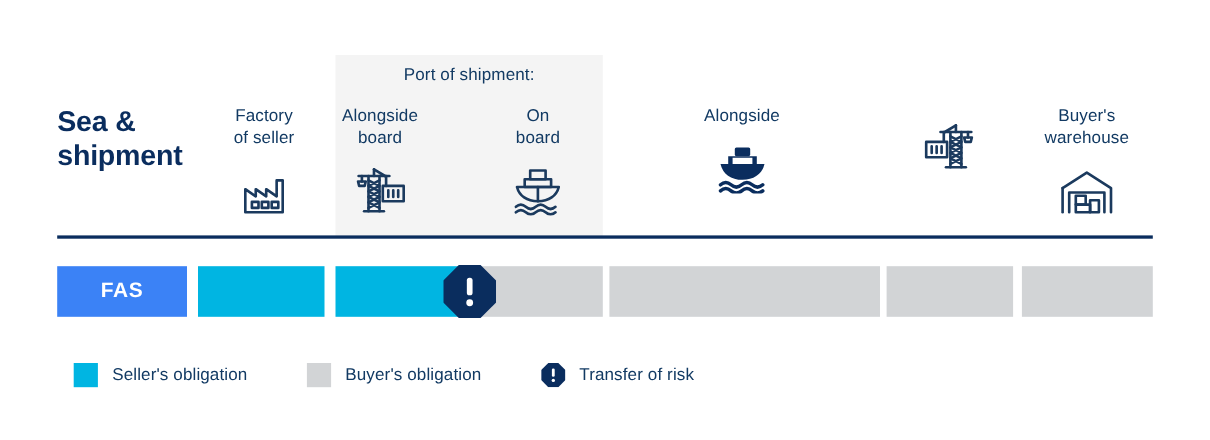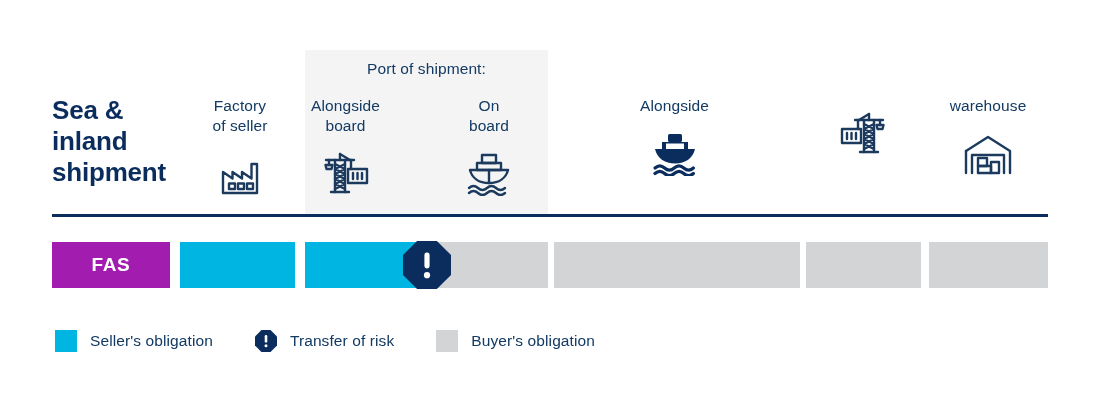--- a/index.html
+++ b/index.html
@@ -84,21 +84,21 @@
     height: 3px;
     background: #0a2d5e;
   }
 
   
   .bar-seg {
     position: absolute;
     top: 242px;
     height: 46px;
   }
-  .bar-seg.navy  { background: #a21caf; }
+  .bar-seg.navy  { background: #3b82f6; }
   .bar-seg.cyan  { background: #00b5e2; }
   .bar-seg.grey  { background: #d2d4d6; }
   .bar-code {
     color: #ffffff;
     font-size: 19px;
     font-weight: bold;
     letter-spacing: .6px;
     line-height: 46px;
     text-align: center;
   }
@@ -118,20 +118,21 @@
     position: absolute;
     left: 55px;
     top: 330px;
     display: flex;
     align-items: center;
   }
   .legend-item {
     display: flex;
     align-items: center;
     margin-right: 42px;
+    margin-left: 12px;
   }
   .legend-swatch {
     width: 22px;
     height: 22px;
     margin-right: 13px;
   }
   .legend-swatch.cyan { background: #00b5e2; }
   .legend-swatch.grey { background: #d2d4d6; }
   .legend-oct {
     width: 22px;
@@ -147,21 +148,20 @@
 </head>
 <body>
 
 <div id="diagram">
 
   <div class="port-panel"></div>
   <div class="port-panel-title">Port of shipment:</div>
 
   <div class="main-title">
     <div>Sea &amp;</div>
-    <div>inland</div>
     <div>shipment</div>
   </div>
 
   <div id="stages-host">
       <div class="stage" style="left: 180px; width: 120px;">
         <div class="stage-label"><div>Factory</div><div>of seller</div></div>
         <div class="stage-icon">
           <svg width="44" height="40" viewBox="0 0 44 40">
         <path stroke="#1b3a5e" fill="none" stroke-width="2.4" stroke-linejoin="round" stroke-linecap="round" d="M5 37 V16 l9.5 6.5 V16 l9.5 6.5 V16 l9.5 6.5 V8 h5.5 V37 Z"></path>
         <rect x="11" y="27.5" width="6" height="5.5" stroke="#1b3a5e" fill="none" stroke-width="2.4" stroke-linejoin="round" stroke-linecap="round"></rect>
@@ -229,21 +229,21 @@
         <path stroke="#1b3a5e" fill="none" stroke-width="2.4" stroke-linejoin="round" stroke-linecap="round" d="M11 42 H29"></path>
         <path stroke="#1b3a5e" fill="none" stroke-width="2.4" stroke-linejoin="round" stroke-linecap="round" d="M15 14 L25 19 M25 14 L15 19 M15 19 L25 24 M25 19 L15 24 M15 24 L25 29 M25 24 L15 29 M15 29 L25 34 M25 29 L15 34 M15 34 L25 39 M25 34 L15 39"></path>
         <path stroke="#1b3a5e" fill="none" stroke-width="2.4" stroke-linejoin="round" stroke-linecap="round" d="M31 10 V19"></path>
         <rect x="28" y="19" width="19" height="14" stroke="#1b3a5e" fill="none" stroke-width="2.4" stroke-linejoin="round" stroke-linecap="round"></rect>
         <path stroke="#1b3a5e" fill="none" stroke-width="2.4" stroke-linejoin="round" stroke-linecap="round" d="M33 23 V29 M37.5 23 V29 M42 23 V29"></path>
       </svg>
           </span>
         </div>
       </div>
       <div class="stage" style="left: 928px; width: 120px;">
-        <div class="stage-label"><div>warehouse</div></div>
+        <div class="stage-label"><div>Buyer's</div><div>warehouse</div></div>
         <div class="stage-icon">
           <svg width="50" height="42" viewBox="0 0 50 42">
         <path stroke="#1b3a5e" fill="none" stroke-width="2.4" stroke-linejoin="round" stroke-linecap="round" d="M3 17 L25 3 L47 17 V39"></path>
         <path stroke="#1b3a5e" fill="none" stroke-width="2.4" stroke-linejoin="round" stroke-linecap="round" d="M3 17 V39"></path>
         <path stroke="#1b3a5e" fill="none" stroke-width="2.4" stroke-linejoin="round" stroke-linecap="round" d="M9 39 V21 H41 V39"></path>
         <rect x="15" y="24" width="9" height="8" stroke="#1b3a5e" fill="none" stroke-width="2.4" stroke-linejoin="round" stroke-linecap="round"></rect>
         <rect x="15" y="32" width="13" height="7" stroke="#1b3a5e" fill="none" stroke-width="2.4" stroke-linejoin="round" stroke-linecap="round"></rect>
         <rect x="28" y="28" width="8" height="11" stroke="#1b3a5e" fill="none" stroke-width="2.4" stroke-linejoin="round" stroke-linecap="round"></rect>
       </svg>
         </div>
@@ -271,26 +271,26 @@
       <circle cx="24" cy="34.2" r="3.1" fill="#ffffff"></circle>
     </svg>
   </div>
 
   <div class="legend" id="legend-host">
       <div class="legend-item">
         <span class="legend-swatch cyan"></span>
         <span class="legend-text">Seller's obligation</span>
       </div>
       <div class="legend-item">
+        <span class="legend-swatch grey"></span>
+        <span class="legend-text">Buyer's obligation</span>
+      </div>
+      <div class="legend-item">
         <span class="legend-oct"><svg width="22" height="22" viewBox="0 0 48 48">
       <polygon points="14.1,0 33.9,0 48,14.1 48,33.9 33.9,48 14.1,48 0,33.9 0,14.1" fill="#0a2d5e"></polygon>
       <rect x="21.2" y="11" width="5.6" height="16.5" rx="2.6" fill="#ffffff"></rect>
       <circle cx="24" cy="34.5" r="3.3" fill="#ffffff"></circle>
           </svg></span>
         <span class="legend-text">Transfer of risk</span>
       </div>
-      <div class="legend-item">
-        <span class="legend-swatch grey"></span>
-        <span class="legend-text">Buyer's obligation</span>
-      </div>
     </div>
 
 </div>
 
 </body></html>

